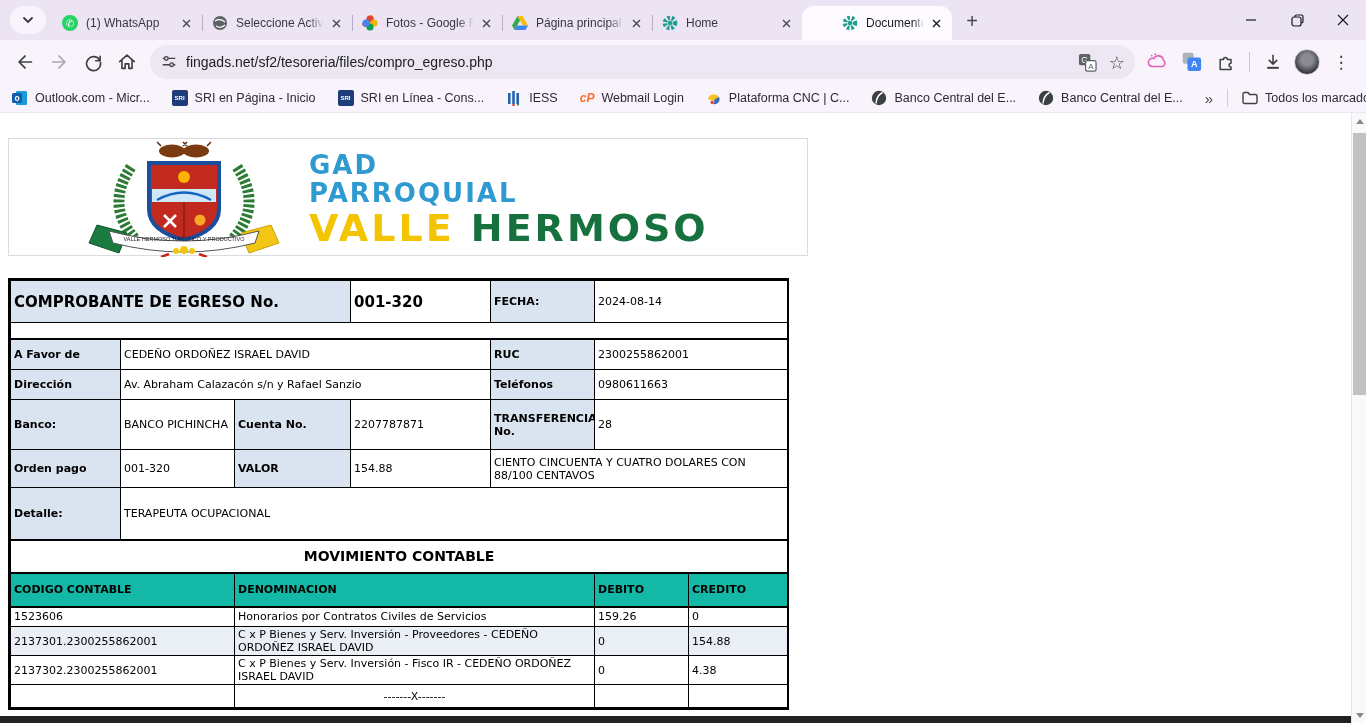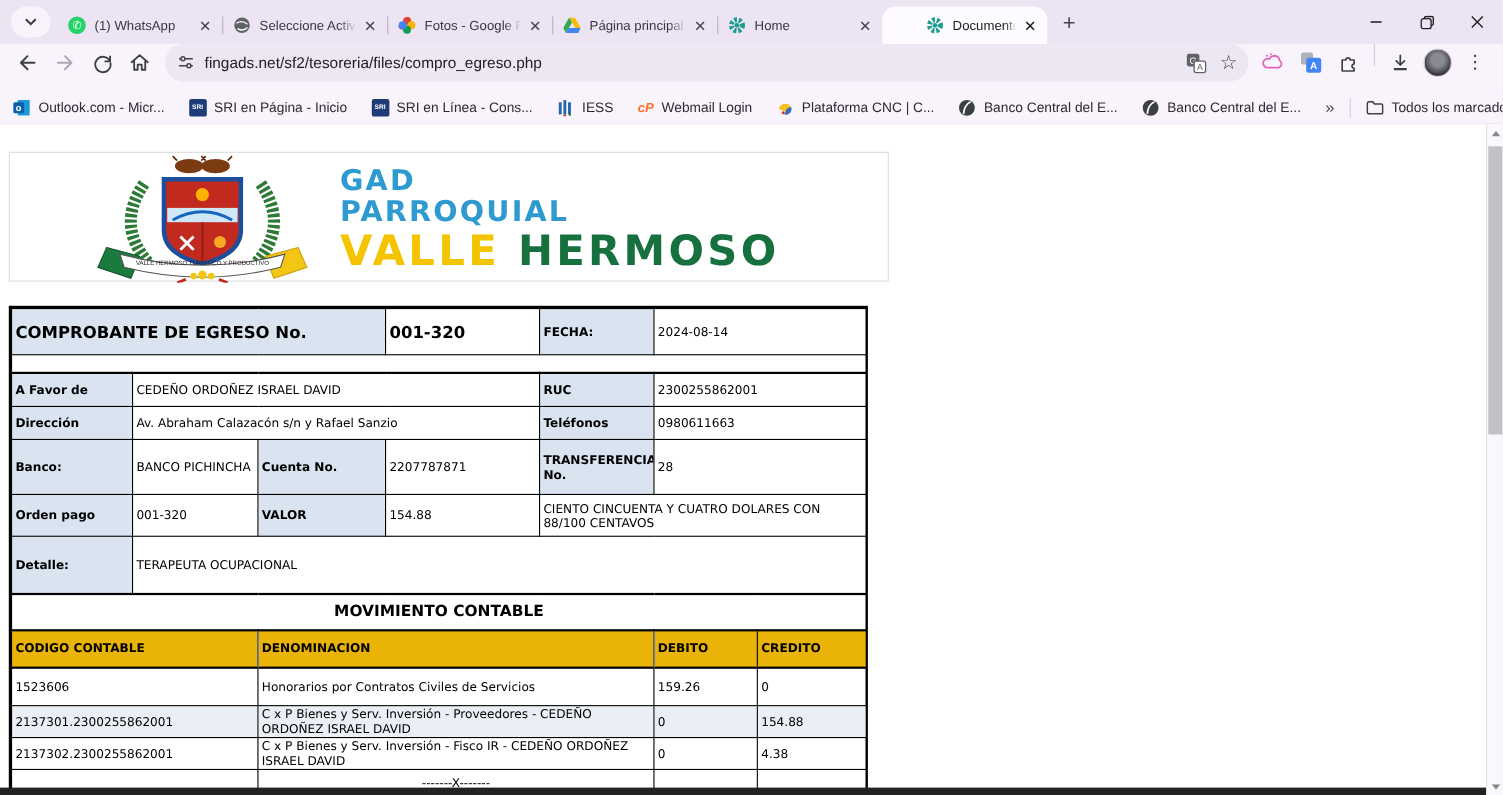--- a/index.html
+++ b/index.html
@@ -16,21 +16,21 @@
     -webkit-mask-image:linear-gradient(90deg,#000 82%,transparent); mask-image:linear-gradient(90deg,#000 82%,transparent); }
   .tab .sep { position:absolute; right:-1px; top:9px; width:1px; height:16px; background:#b9abc9; }
   .tab.active { background:#fdfbff; color:#1c1b1f;padding-left:40px; }
   .tab-close { width:16px; height:16px; border-radius:8px; display:flex; align-items:center; justify-content:center; flex:0 0 auto; }
   .fav-circle { width:16px; height:16px; border-radius:50%; display:flex; align-items:center; justify-content:center; }
   .newtab { width:28px; height:28px; margin:0 0 5px 6px; display:flex; align-items:center; justify-content:center; font-size:20px; color:#49454e; border-radius:50%; }
   .wincontrols { margin-left:auto; display:flex; height:40px; }
   .winbtn { width:46px; height:40px; display:flex; align-items:center; justify-content:center; color:#1c1b1f; }
 
   
-  .toolbar { position:absolute; top:40px; left:0; right:0; height:44px; background:#f9f4fc; display:flex; padding:0 8px; }
+  .toolbar { position:absolute; top:40px; left:0; right:0; height:44px; background:#f9f4fc; display:flex; align-items:center; padding:0 8px; }
   .tool-ic { width:34px; height:34px; display:flex; align-items:center; justify-content:center; border-radius:50%; flex:0 0 auto; }
   .omnibox { flex:1; height:34px; background:#ece7f3; border-radius:17px; margin:0 6px; display:flex; align-items:center; padding:0 10px; min-width:0; }
   .omnibox .url { font-size:14px; color:#202124; margin-left:8px; white-space:nowrap; }
   .omni-spacer { flex:1; }
   .ext-divider { width:1px; height:20px; background:#cfc6d8; margin:0 6px; }
   .avatar { width:26px; height:26px; border-radius:50%; background:radial-gradient(circle at 50% 40%, #8a8a92 0 30%, #3a3a42 70%, #17171c); border:1px solid #d8d0e0; }
 
   
   .bookmarks { position:absolute; top:84px; left:0; right:0; height:29px; background:#f9f4fc; display:flex; align-items:center; padding:0 12px; border-bottom:1px solid #eee7f4; }
   .bm { display:flex; align-items:center; gap:7px; margin-right:22px; font-size:12.5px; color:#2d2a32; white-space:nowrap; }
@@ -54,21 +54,21 @@
   .wm1 { font-size:26px; line-height:28px; color:#2f9ad0; letter-spacing:2px; }
   .wm3 { font-size:38px; line-height:42px; letter-spacing:3px; }
   .wm-valle { color:#f5c400; } .wm-hermoso { color:#17713f; }
 
   .doc { position:absolute; left:8px; top:165px; width:781px; border:2px solid #000; font-family:"DejaVu Sans", sans-serif; font-size:11px; color:#000; }
   table { border-collapse:collapse; width:100%; table-layout:fixed; }
   td { border:1px solid #000; padding:1px 3px; vertical-align:middle; overflow:hidden; }
   .lbl { background:#d9e4f0; font-weight:bold; }
   .big { font-size:15px; font-weight:bold; }
   .mov-title td { text-align:center; font-weight:bold; font-size:14px; border-bottom:2px solid #000; }
-  .mov-head td { background:#eab308; font-weight:bold; border-bottom:2px solid #000; }
+  .mov-head td { background:#14b8a6; font-weight:bold; border-bottom:2px solid #000; }
   .shaded td { background:#eaeef5; }
   .xrow td { text-align:center; }
   svg { display:block; }
 </style>
 </head>
 <body>
 
 <div class="window">
 
   <div class="tabstrip">
@@ -456,21 +456,21 @@
         <tbody>
             <tr class="mov-title" style="height:32px">
           <td colspan="4">MOVIMIENTO CONTABLE</td>
         </tr>
         <tr class="mov-head" style="height:34px">
           <td>CODIGO CONTABLE</td>
           <td>DENOMINACION</td>
           <td>DEBITO</td>
           <td>CREDITO</td>
         </tr>
-        <tr style="height:35px">
+        <tr style="height:20px">
           <td>1523606</td>
           <td>Honorarios por Contratos Civiles de Servicios</td>
           <td>159.26</td>
           <td>0</td>
         </tr>
         <tr class="shaded" style="height:25px">
           <td>2137301.2300255862001</td>
           <td>C x P Bienes y Serv. Inversión - Proveedores - CEDEÑO ORDOÑEZ ISRAEL DAVID</td>
           <td>0</td>
           <td>154.88</td>

